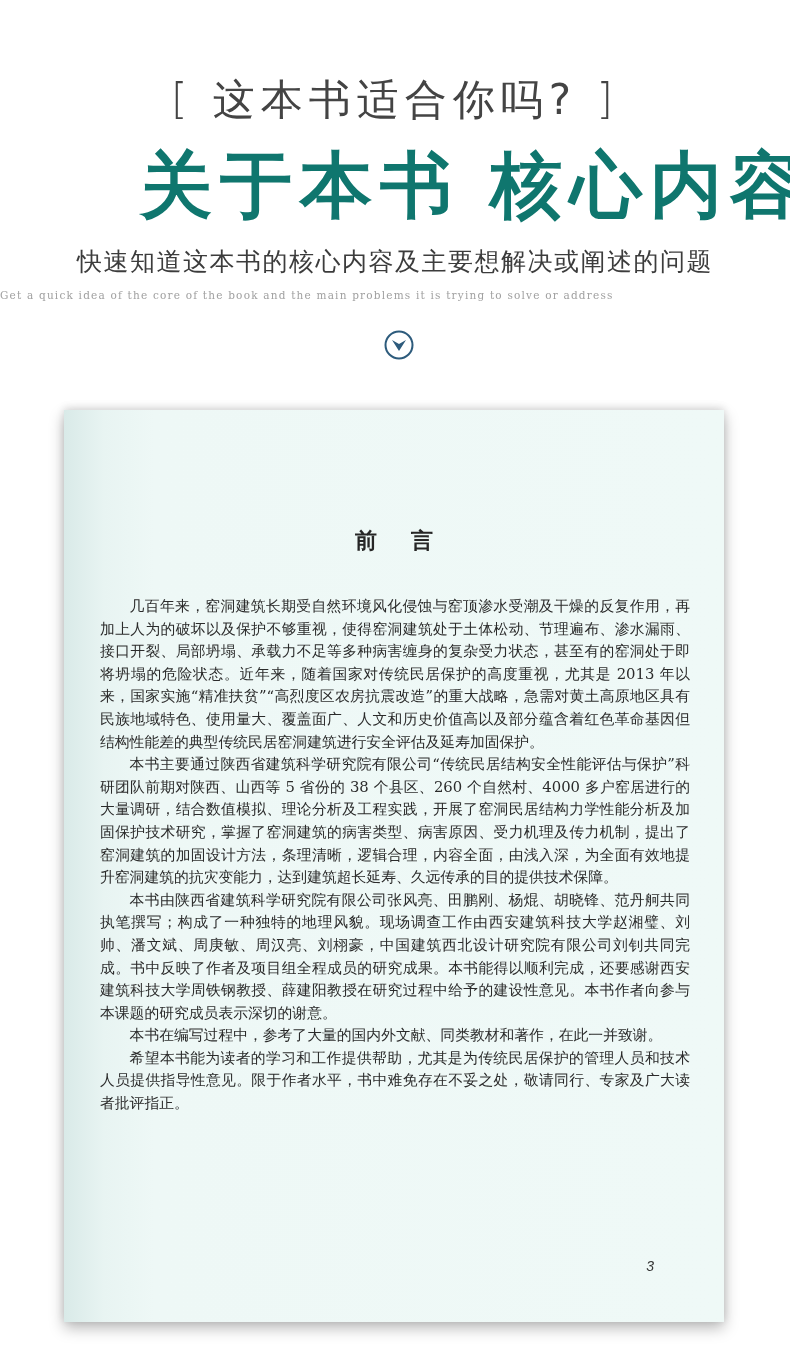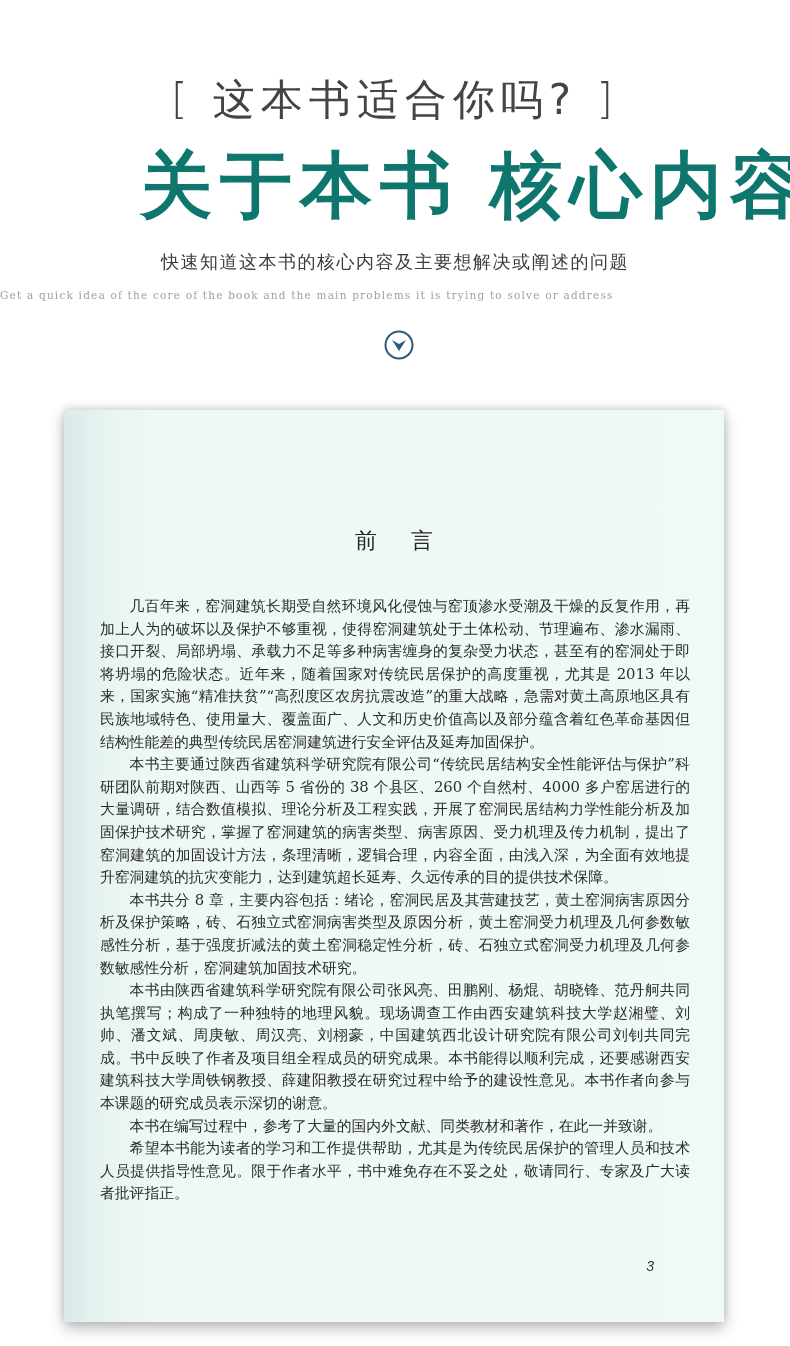--- a/index.html
+++ b/index.html
@@ -55,21 +55,21 @@
       display: inline-block;
       width: 30px;
     }
     .subtitle-cn {
       position: absolute;
       top: 244px;
       left: 0;
       width: 790px;
       text-align: center;
       font-family: "DejaVu Serif", "Liberation Serif", serif;
-      font-size: 18px;
+      font-size: 25px;
       color: #3c3c3c;
       letter-spacing: 1.5px;
       line-height: 36px;
     }
     .subtitle-en {
       position: absolute;
       top: 288px;
       left: 0;
       width: 790px;
       text-align: left;
@@ -97,21 +97,21 @@
       box-shadow: 0 6px 14px rgba(0,0,0,0.28), 0 -2px 8px rgba(0,0,0,0.12);
     }
     .page-title {
       position: absolute;
       top: 116px;
       left: 0;
       width: 660px;
       text-align: center;
       font-family: "DejaVu Serif", "Liberation Serif", serif;
       font-size: 22px;
-      font-weight: normal;
+      font-weight: bold;
       color: #262626;
       letter-spacing: 34px;
       text-indent: 34px;
     }
     .page-body {
       position: absolute;
       top: 185px;
       left: 36px;
       width: 590px;
       font-family: "DejaVu Serif", "Liberation Serif", serif;
@@ -154,19 +154,18 @@
       <path d="M8 10 L15 21 L22 10 L15 14 Z" fill="#2d5b7c"></path>
     </svg>
   </div>
 </div>
 
 <div class="page">
   <div class="page-title">前言</div>
   <div class="page-body">
     <p>几百年来，窑洞建筑长期受自然环境风化侵蚀与窑顶渗水受潮及干燥的反复作用，再加上人为的破坏以及保护不够重视，使得窑洞建筑处于土体松动、节理遍布、渗水漏雨、接口开裂、局部坍塌、承载力不足等多种病害缠身的复杂受力状态，甚至有的窑洞处于即将坍塌的危险状态。近年来，随着国家对传统民居保护的高度重视，尤其是 2013 年以来，国家实施“精准扶贫”“高烈度区农房抗震改造”的重大战略，急需对黄土高原地区具有民族地域特色、使用量大、覆盖面广、人文和历史价值高以及部分蕴含着红色革命基因但结构性能差的典型传统民居窑洞建筑进行安全评估及延寿加固保护。</p>
     <p>本书主要通过陕西省建筑科学研究院有限公司“传统民居结构安全性能评估与保护”科研团队前期对陕西、山西等 5 省份的 38 个县区、260 个自然村、4000 多户窑居进行的大量调研，结合数值模拟、理论分析及工程实践，开展了窑洞民居结构力学性能分析及加固保护技术研究，掌握了窑洞建筑的病害类型、病害原因、受力机理及传力机制，提出了窑洞建筑的加固设计方法，条理清晰，逻辑合理，内容全面，由浅入深，为全面有效地提升窑洞建筑的抗灾变能力，达到建筑超长延寿、久远传承的目的提供技术保障。</p>
-    <p>本书共分 8 章，主要内容包括：绪论，窑洞民居及其营建技艺，黄土窑洞病害原因分析及保护策略，砖、石独立式窑洞病害类型及原因分析，黄土窑洞受力机理及几何参数敏感性分析，基于强度折减法的黄土窑洞稳定性分析，砖、石独立式窑洞受力机理及几何参数敏感性分析，窑洞建筑加固技术研究。</p>
     <p>本书由陕西省建筑科学研究院有限公司张风亮、田鹏刚、杨焜、胡晓锋、范丹舸共同执笔撰写；构成了一种独特的地理风貌。现场调查工作由西安建筑科技大学赵湘璧、刘帅、潘文斌、周庚敏、周汉亮、刘栩豪，中国建筑西北设计研究院有限公司刘钊共同完成。书中反映了作者及项目组全程成员的研究成果。本书能得以顺利完成，还要感谢西安建筑科技大学周铁钢教授、薛建阳教授在研究过程中给予的建设性意见。本书作者向参与本课题的研究成员表示深切的谢意。</p>
     <p>本书在编写过程中，参考了大量的国内外文献、同类教材和著作，在此一并致谢。</p>
     <p>希望本书能为读者的学习和工作提供帮助，尤其是为传统民居保护的管理人员和技术人员提供指导性意见。限于作者水平，书中难免存在不妥之处，敬请同行、专家及广大读者批评指正。</p>
   </div>
   <div class="page-number">3</div>
 </div>
 
 </body></html>

